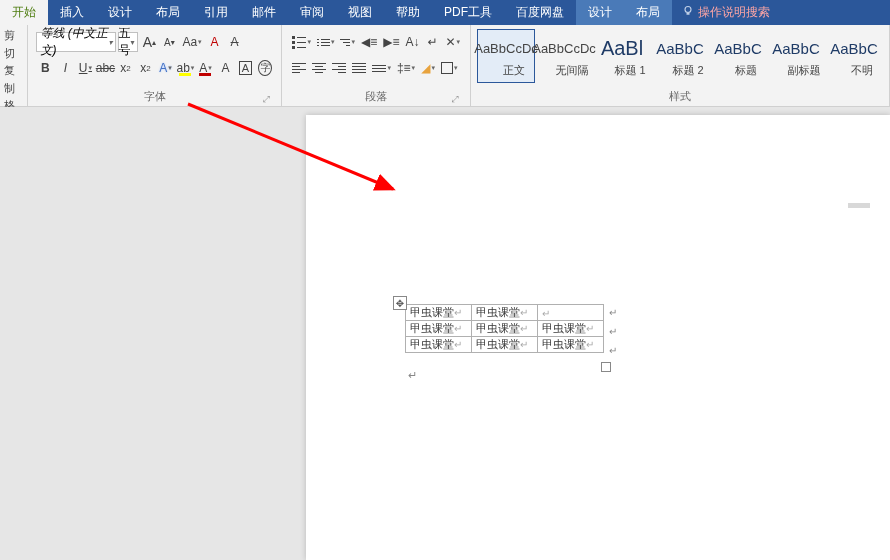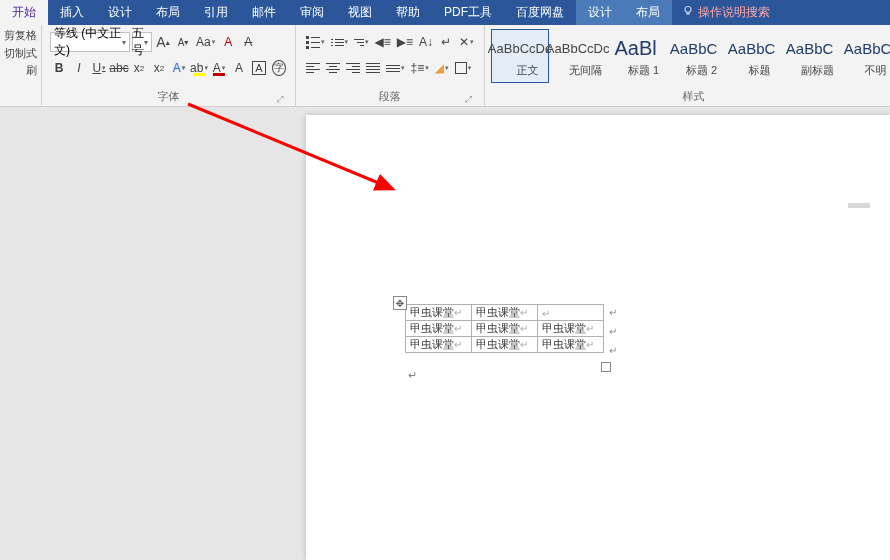--- a/index.html
+++ b/index.html
@@ -15,21 +15,21 @@
   color: #fff;
   font-size: 12px;
   padding: 0 12px;
   height: 100%;
   display: flex;
   align-items: center;
   cursor: pointer;
 }
 .ribbon-tab.active {
   background: #f3f3f3;
-  color: #4c1d95;
+  color: #4d7c0f;
 }
 .ribbon-tab.context {
   background: #4a7ab8;
 }
 .search-hint {
   color: #fca5a5;
   font-size: 12px;
   display: flex;
   align-items: center;
   padding: 0 10px;
@@ -43,21 +43,21 @@
 
 .ribbon-content {
   background: #f3f3f3;
   border-bottom: 1px solid #d0d0d0;
   height: 82px;
   display: flex;
 }
 
 .clipboard-section {
   display: flex;
-  flex-direction: row;
+  flex-direction: column;
   justify-content: space-around;
   padding: 2px 4px;
   border-right: 1px solid #d0d0d0;
   height: 100%;
 }
 .clip-item {
   font-size: 11px;
   color: #444;
   cursor: pointer;
   line-height: 1.6;
@@ -101,21 +101,21 @@
   border: 1px solid #c0c0c0;
   background: #fff;
   height: 20px;
   font-size: 12px;
   display: flex;
   align-items: center;
   justify-content: space-between;
   padding: 0 3px;
   cursor: pointer;
 }
-.font-name { width: 80px; }
+.font-name { width: 80px; font-style: italic; }
 .font-size { width: 20px; justify-content: flex-end; }
 .dd-arrow { font-size: 8px; color: #666; }
 .btn {
   min-width: 18px;
   height: 20px;
   display: flex;
   align-items: center;
   justify-content: center;
   font-size: 12px;
   color: #444;

